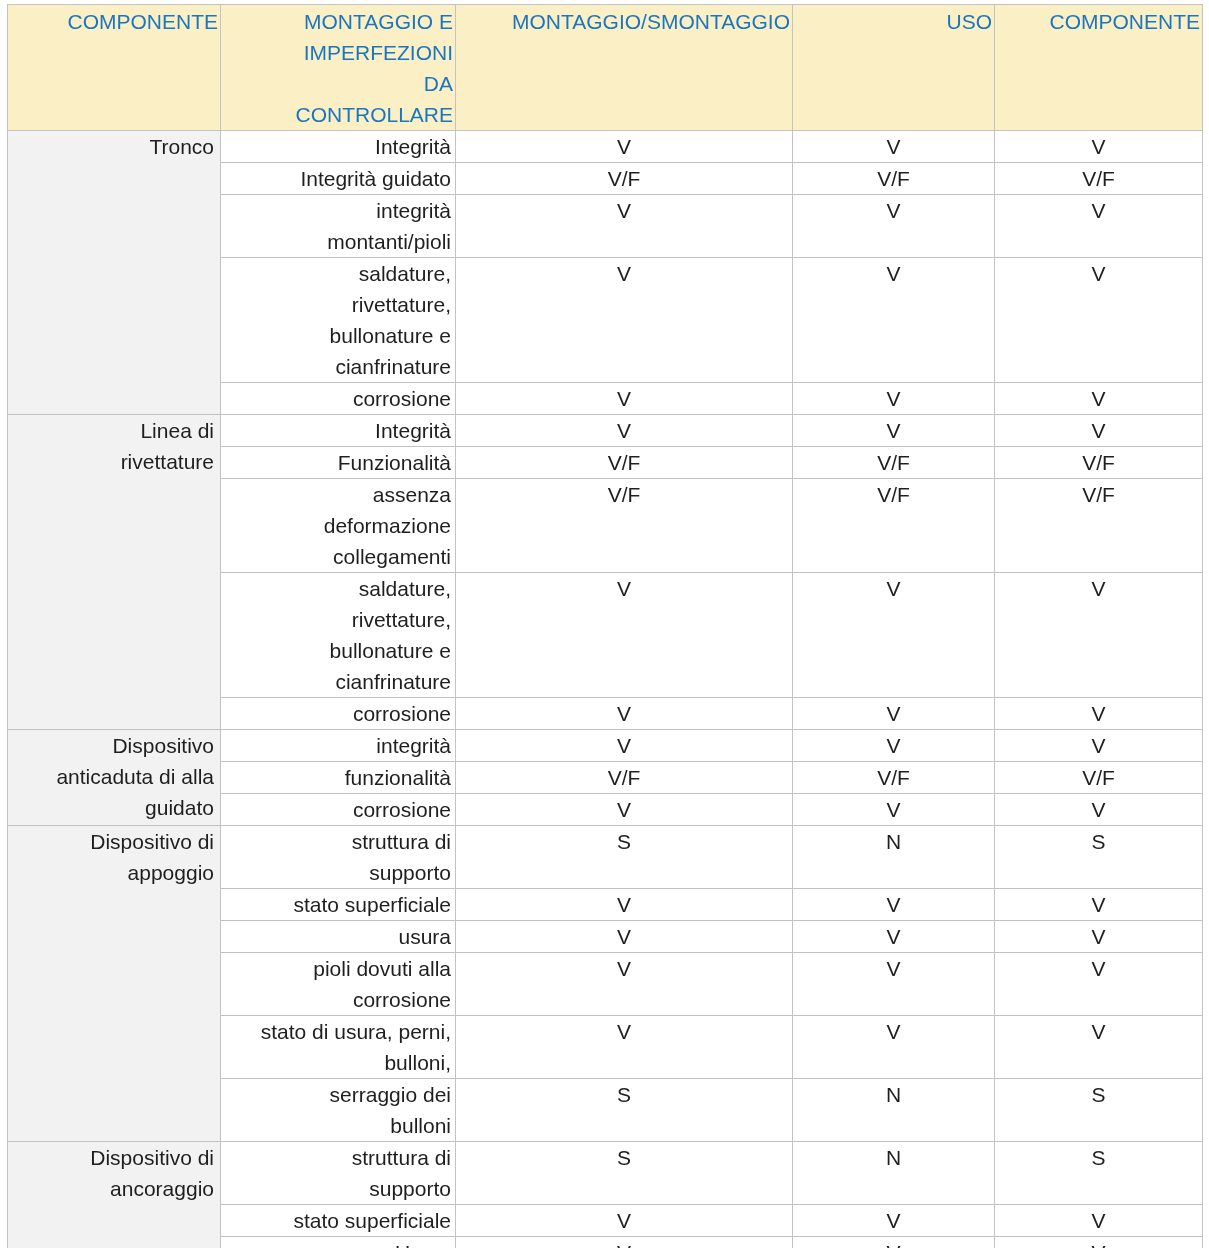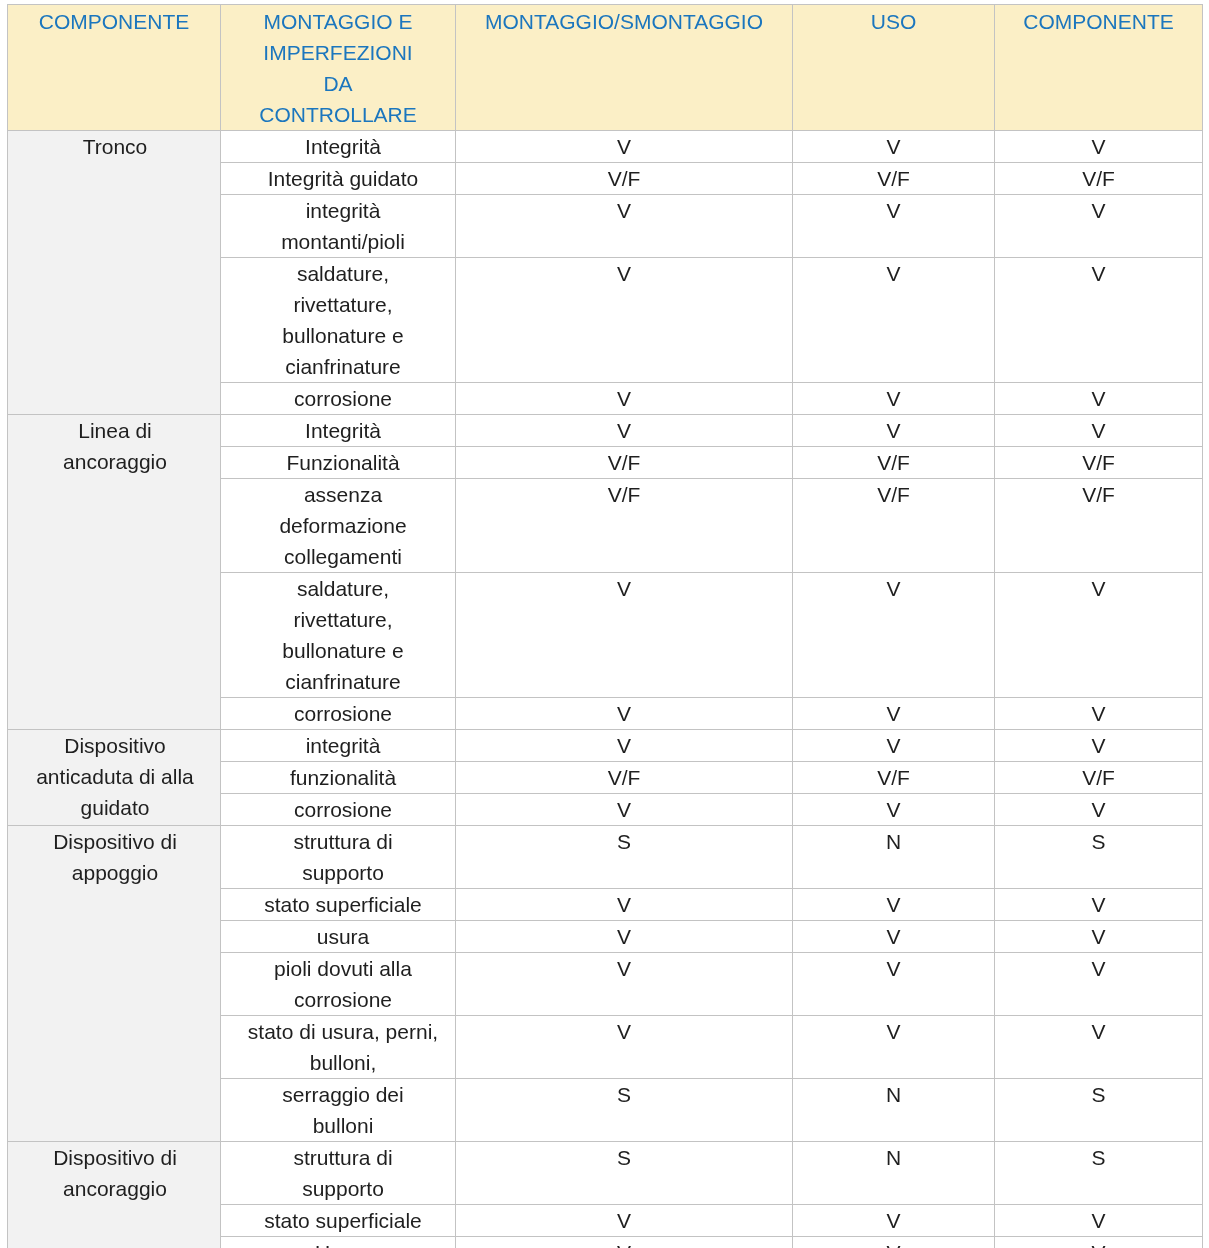--- a/index.html
+++ b/index.html
@@ -32,32 +32,32 @@
     font-size: 21px;
     line-height: 31px;
     white-space: pre-line;
     color: var(--text-color, #1f1f1f);
     overflow: hidden;
   }
   thead th {
     background: var(--header-bg, #fbefc6);
     color: var(--header-text, #1b76be);
     font-weight: normal;
-    text-align: center;
+    text-align: right;
     height: 126px;
     padding: 1px 2px 0 2px;
     margin-left: 31px;
   }
   td.component {
     background: var(--group-bg, #f2f2f2);
-    text-align: center;
+    text-align: right;
     padding: 0 6px 0 8px;
   }
   td.condition {
-    text-align: center;
+    text-align: right;
     padding: 0 4px 0 14px;
   }
   td.val {
     text-align: center;
     padding: 0;
   }
 </style>
 </head>
 <body>
 
@@ -113,21 +113,21 @@
           <td class="val">V</td>
         </tr>
         <tr>
           <td class="condition">corrosione</td>
           <td class="val">V</td>
           <td class="val">V</td>
           <td class="val">V</td>
         </tr>
         <tr>
           <td class="component" rowspan="5">Linea di
-ancoraggio</td>
+rivettature</td>
           <td class="condition">Integrità</td>
           <td class="val">V</td>
           <td class="val">V</td>
           <td class="val">V</td>
         </tr>
         <tr>
           <td class="condition">Funzionalità</td>
           <td class="val">V/F</td>
           <td class="val">V/F</td>
           <td class="val">V/F</td>

